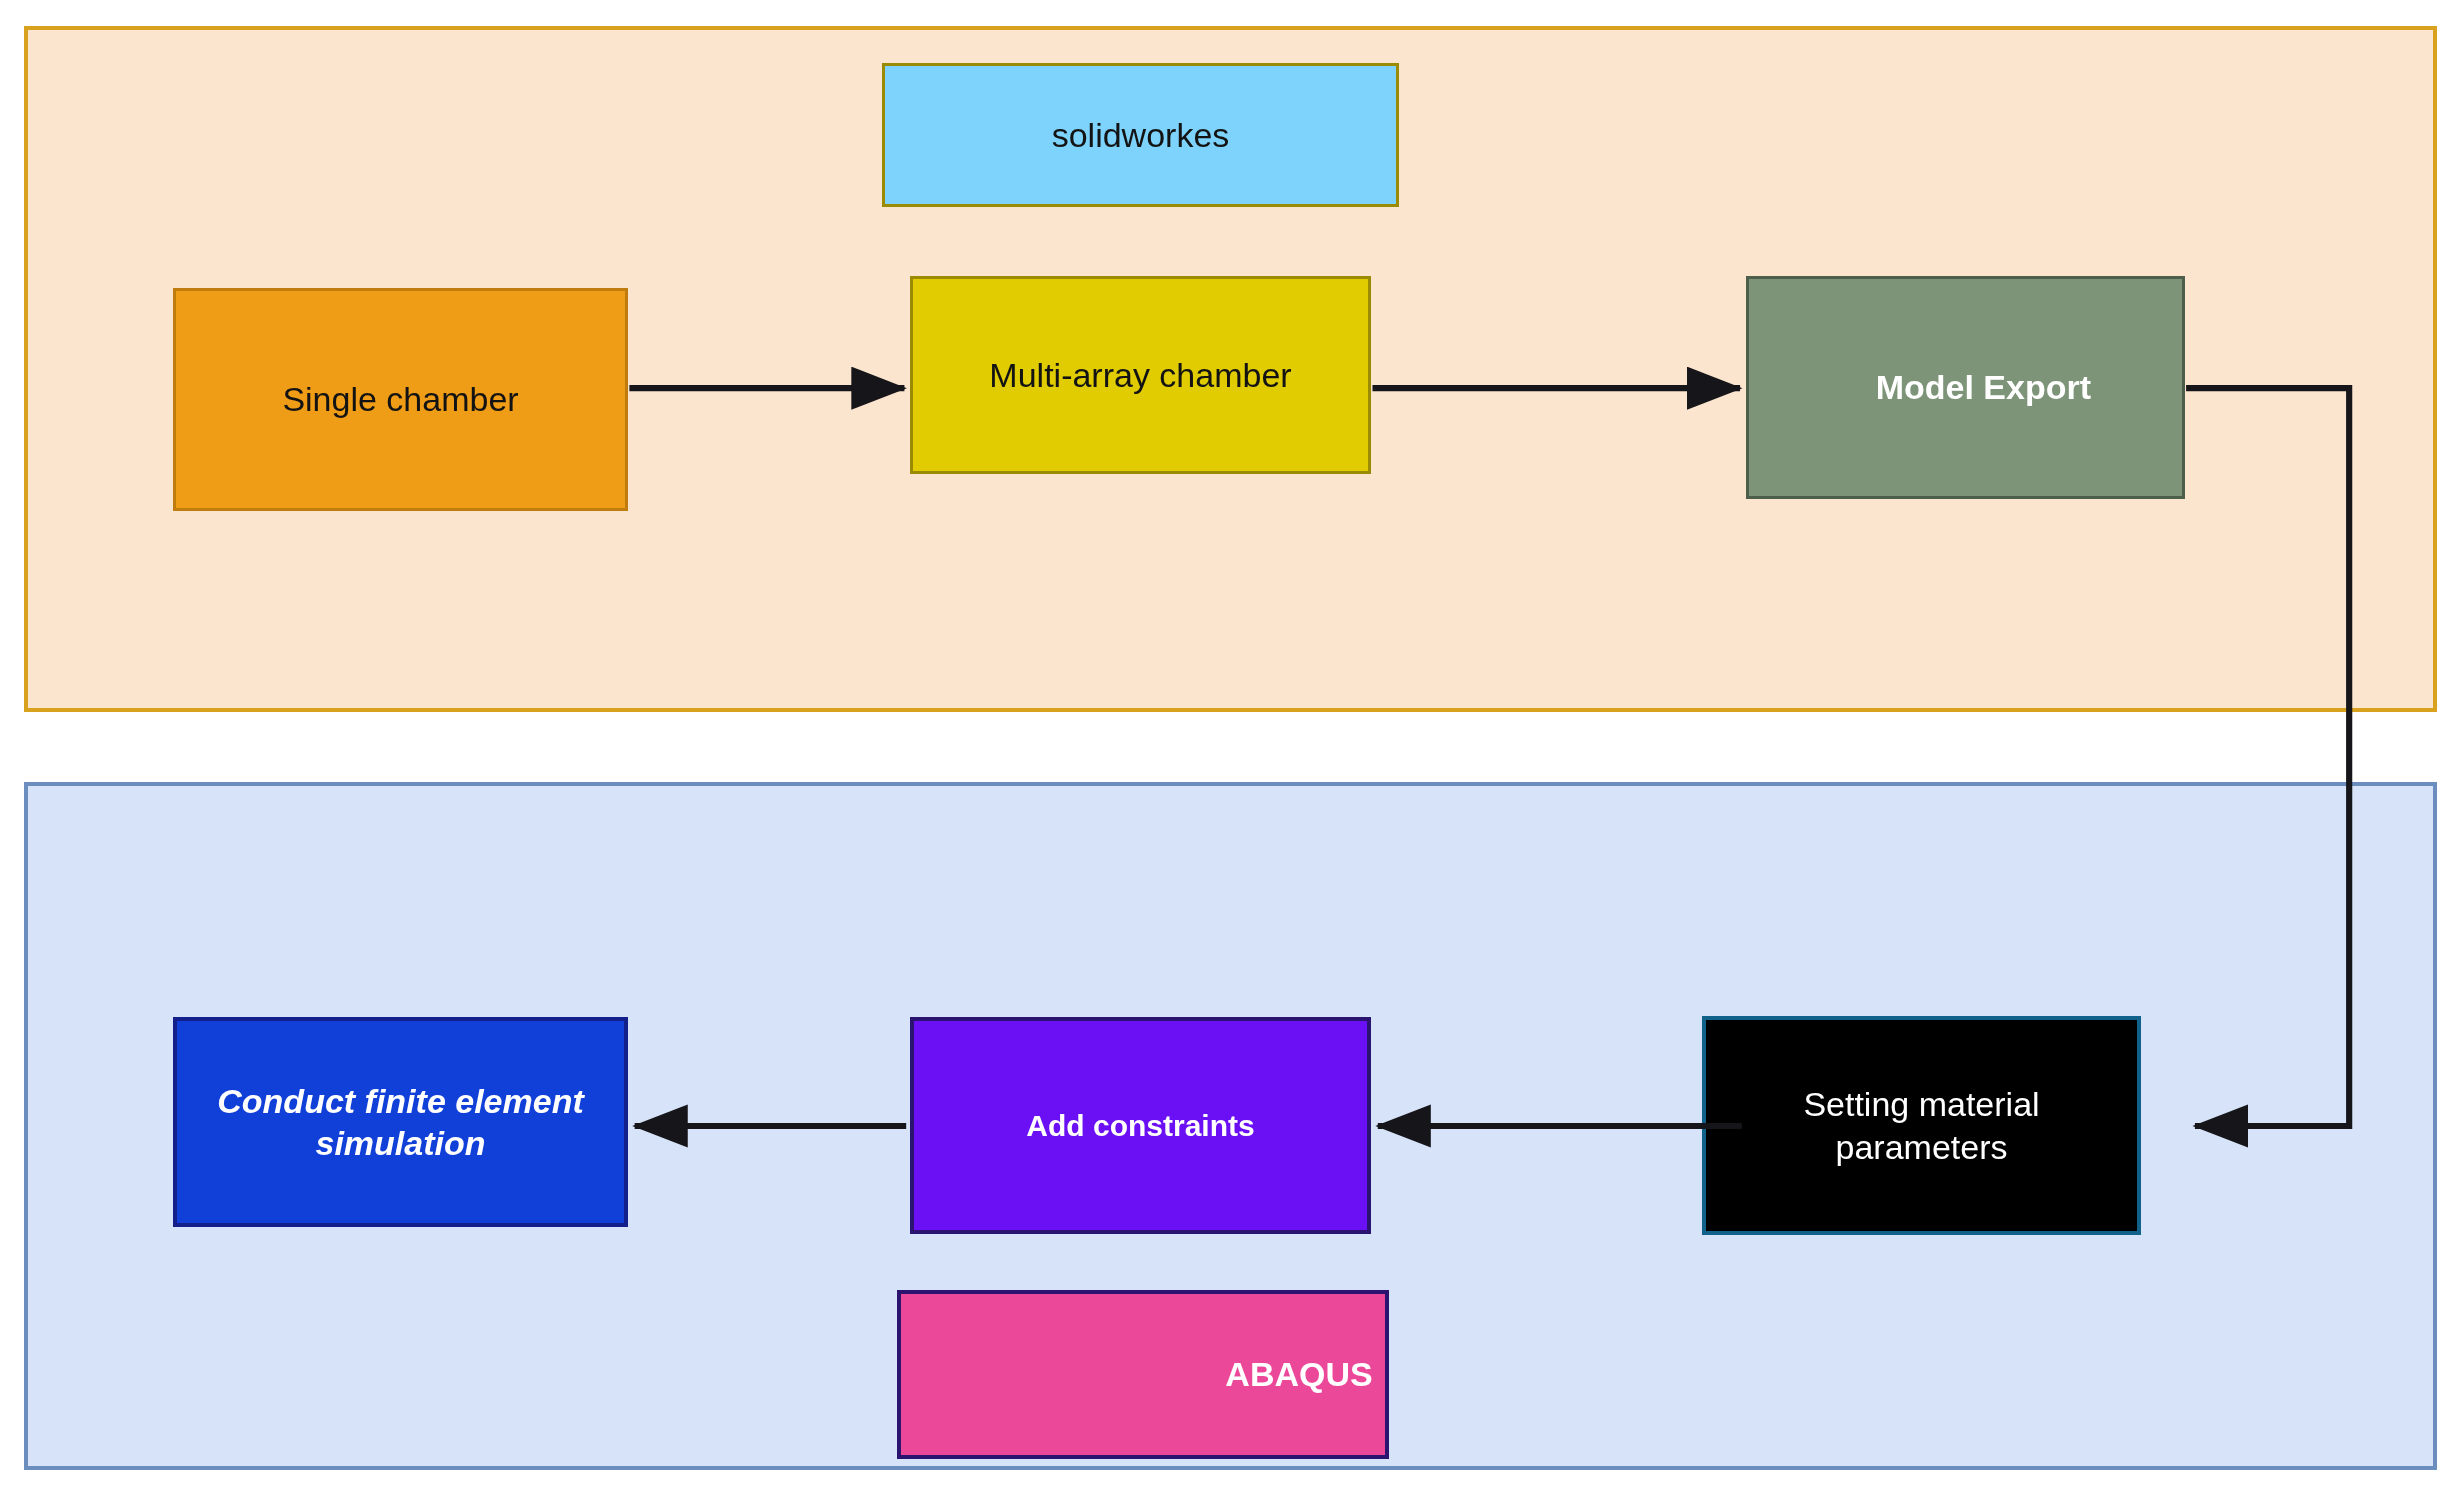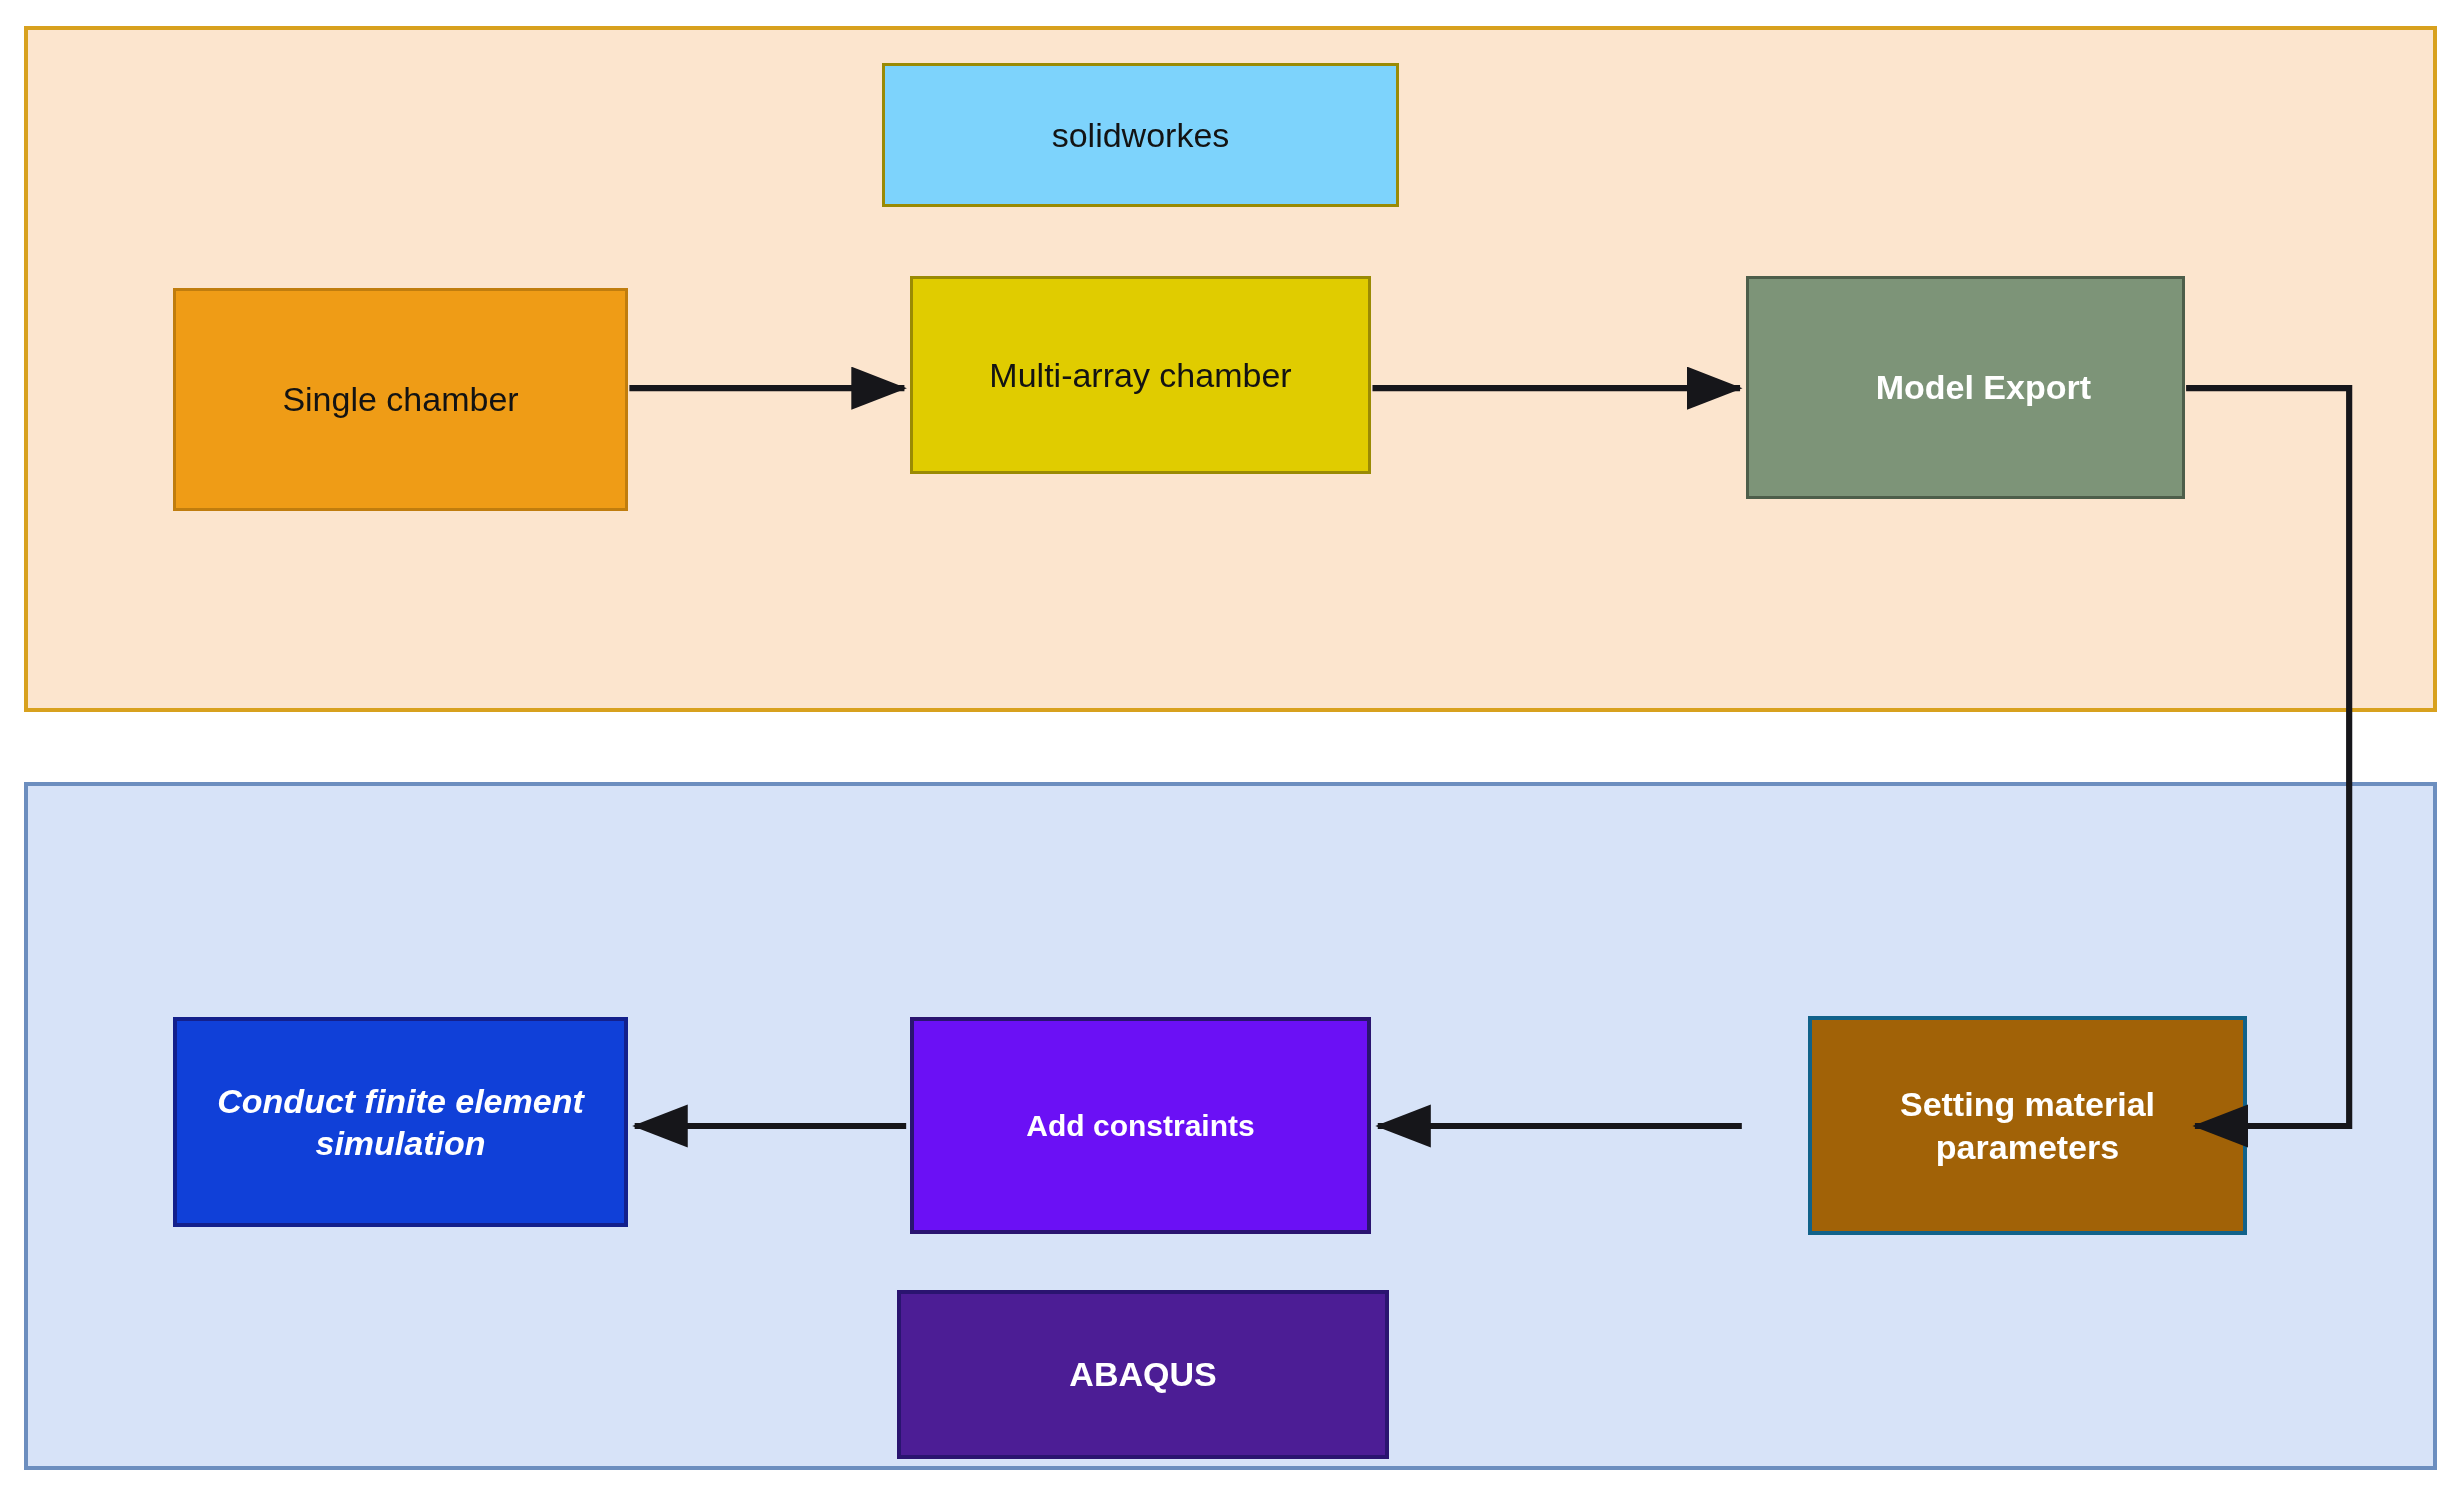--- a/index.html
+++ b/index.html
@@ -123,41 +123,42 @@
     width: 461px;
     height: 217px;
     background: #6b10f5;
     border: 4.4px solid #2a1470;
     color: #ffffff;
     font-size: 30px;
     font-weight: bold;
   }
 
   .node-material-params {
-    left: 1808px;
+    left: 1702px;
     top: 1016px;
     width: 439px;
     height: 219px;
-    background: #a16207;
+    background: #000000;
     border: 4.4px solid #11628a;
     color: #ffffff;
     font-size: 34px;
-    font-weight: bold;
+    font-weight: normal;
   }
 
   .node-abaqus {
     left: 897px;
     top: 1290px;
     width: 492px;
     height: 169px;
-    background: #4c1d95;
+    background: #ec4899;
     border: 4.4px solid #2a1470;
     color: #ffffff;
     font-size: 34px;
     font-weight: bold;
+    justify-content: flex-end;
   }
 
   
   #connectors {
     position: absolute;
     left: 0;
     top: 0;
     width: 2462px;
     height: 1501px;
     z-index: 8;

